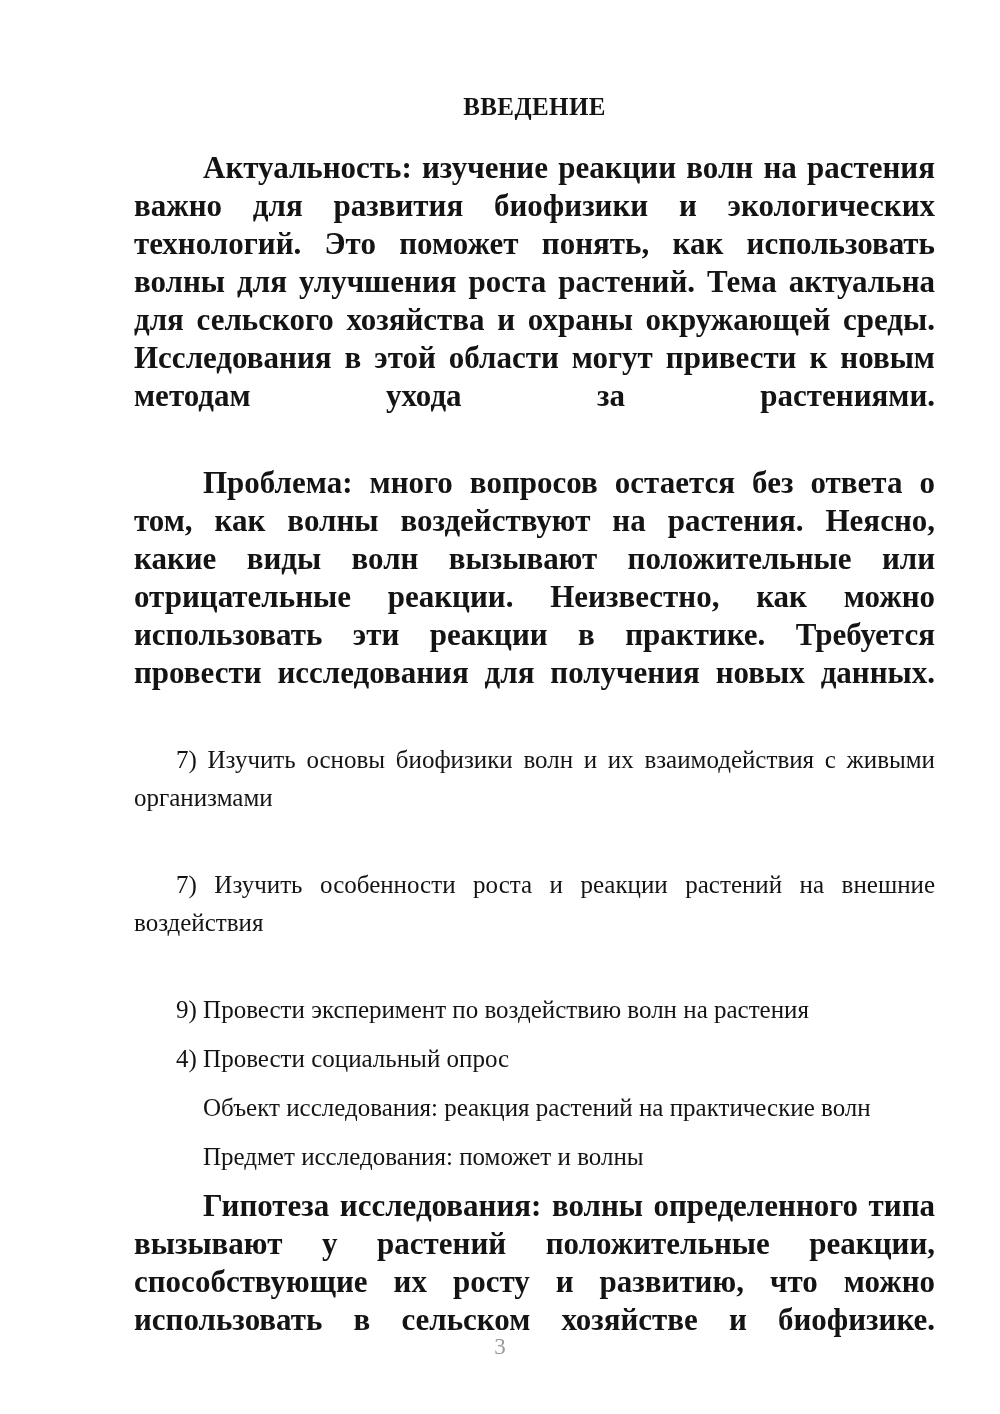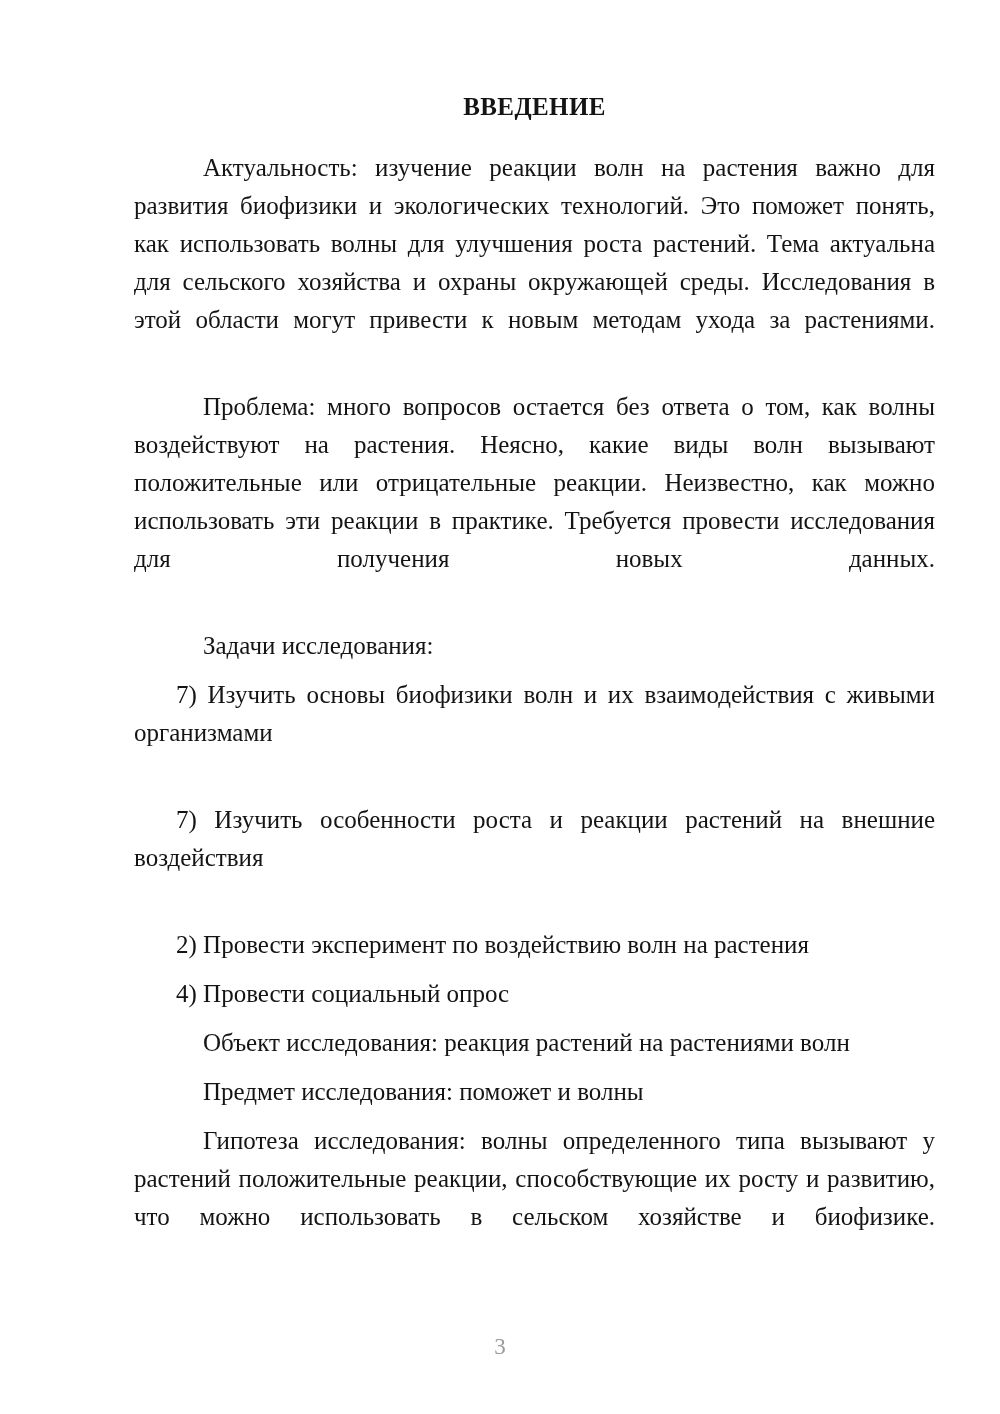--- a/index.html
+++ b/index.html
@@ -29,27 +29,28 @@
   }
   .doc-title {
     font-size: 25px;
     font-weight: bold;
     text-align: center;
     letter-spacing: 0.4px;
     margin: 0 0 27px 0;
     line-height: 1.2;
   }
   .para {
-    font-size: 25px;
+    font-size: 31px;
     line-height: 38px;
     text-align: justify;
     text-justify: inter-word;
     margin: 0 0 11px 0;
     text-indent: 69px;
     hyphens: none;
+    font-weight: bold;
   }
   
   .para::after {
     content: "";
     display: inline-block;
     width: 100%;
   }
 
   .heading-line {
     font-size: 25px;
@@ -90,32 +91,31 @@
 <div class="page">
   <div class="content">
 
     <h1 class="doc-title">ВВЕДЕНИЕ</h1>
 
     <p class="para">Актуальность: изучение реакции волн на растения важно для развития биофизики и экологических технологий. Это поможет понять, как использовать волны для улучшения роста растений. Тема актуальна для сельского хозяйства и охраны окружающей среды. Исследования в этой области могут привести к новым методам ухода за растениями.</p>
 
     <p class="para">Проблема: много вопросов остается без ответа о том, как волны воздействуют на растения. Неясно, какие виды волн вызывают положительные или отрицательные реакции. Неизвестно, как можно использовать эти реакции в практике. Требуется провести исследования для получения новых данных.</p>
 
 
-    <p class="heading-line">Задачи исследования:</p>
 
     <p class="list-item">7) Изучить основы биофизики волн и их взаимодействия с живыми организмами</p>
 
     <p class="list-item">7) Изучить особенности роста и реакции растений на внешние воздействия</p>
 
-    <p class="list-item short">2) Провести эксперимент по воздействию волн на растения</p>
+    <p class="list-item short">9) Провести эксперимент по воздействию волн на растения</p>
 
     <p class="list-item short">4) Провести социальный опрос</p>
 
 
-    <p class="heading-line">Объект исследования: реакция растений на растениями волн</p>
+    <p class="heading-line">Объект исследования: реакция растений на практические волн</p>
 
     <p class="heading-line">Предмет исследования: поможет и волны</p>
 
     <p class="para">Гипотеза исследования: волны определенного типа вызывают у растений положительные реакции, способствующие их росту и развитию, что можно использовать в сельском хозяйстве и биофизике.</p>
 
   </div>
 
   <div class="page-number">3</div>
 </div>
 

